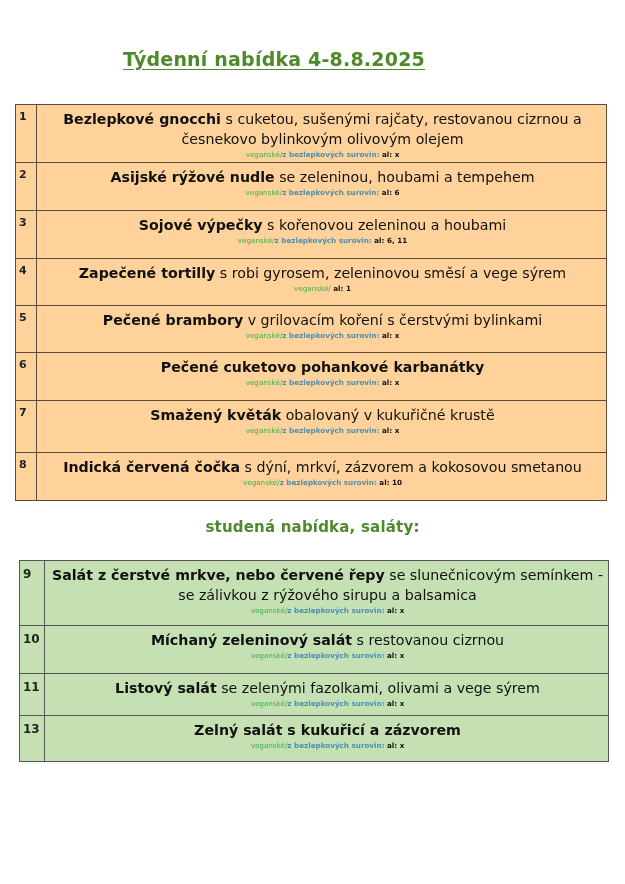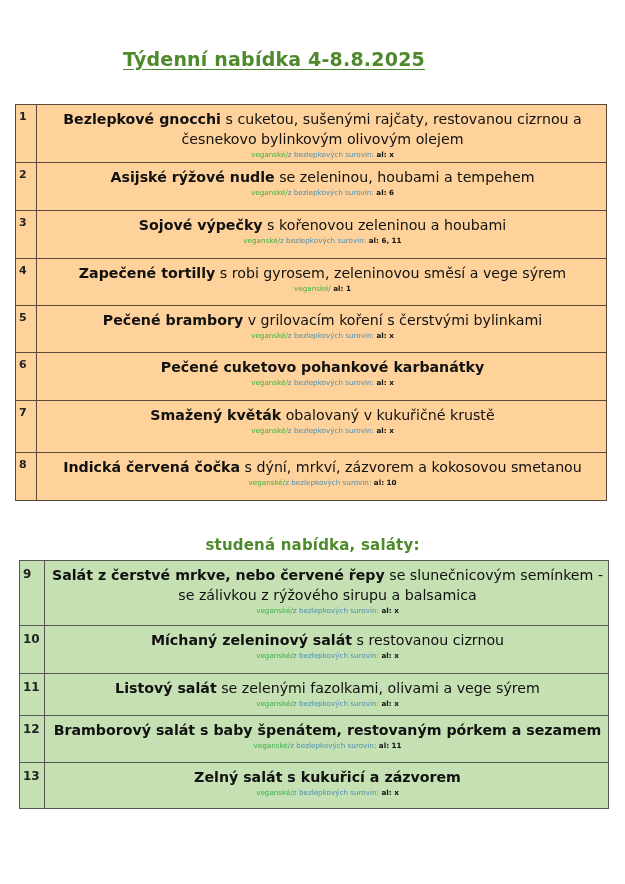--- a/index.html
+++ b/index.html
@@ -1,36 +1,36 @@
 <!DOCTYPE html>
 <html><head>
 <meta charset="utf-8">
 <style>
   html, body { margin: 0; padding: 0; background: #ffffff; }
   body { width: 625px; height: 884px; position: relative; overflow: hidden;
          font-family: "DejaVu Sans", sans-serif; color: #111; }
   .title { position: absolute; left: 0; width: 548px; top: 48px; text-align: center;
            font-size: 19px; font-weight: bold; color: #4e8a2c; text-decoration: underline;
            text-underline-offset: 3px; letter-spacing: 0.2px; }
-  .subtitle { position: absolute; left: 0; width: 625px; top: 536px; text-align: center;
+  .subtitle { position: absolute; left: 0; width: 625px; top: 518px; text-align: center;
               font-size: 15px; font-weight: bold; color: #4e8a2c; letter-spacing: 0.2px; }
   table.menu { position: absolute; border-collapse: collapse; table-layout: fixed; }
   table.menu td { border: 1.3px solid #5a4a3a; vertical-align: top; padding: 0; }
   #hot { left: 15px; top: 104px; width: 592px; background: #fed29a; }
   #hot td { background: #fed29a; }
   #cold { left: 19px; top: 560px; width: 590px; }
   #cold td { background: #c5e0b2; border-color: #555; }
   td.num { width: 17px; font-size: 11px; font-weight: bold; padding: 5px 0 0 3px !important; color:#222; }
   #cold td.num { width: 21px; font-size: 12px; padding: 6px 0 0 3px !important; }
   td.body { padding: 4px 4px 0 6px !important; text-align: center; }
   .dish { font-size: 14.2px; line-height: 20px; color: #111; }
   .dish b { font-weight: bold; }
   .tag { font-size: 7.2px; line-height: 11px; margin-top: 0px; color:#333; }
   .tag .veg { color: #3ab14a; }
-  .tag .gf { color: #4d8fb0; }
+  .tag .gf { color: #4d8fb0; font-weight: bold; }
   .tag .al { color: #111; font-weight: bold; }
 </style>
 </head>
 <body>
 
 <div class="title">Týdenní nabídka 4-8.8.2025</div>
 
 <table class="menu" id="hot">
   <tbody id="hot-body">
       <tr style="height: 58px;">
@@ -110,27 +110,20 @@
           <div class="tag"><span class="veg">veganské/</span><span class="gf">z bezlepkových surovin:</span><span class="al"> al: x</span></div>
         </td>
       </tr>
       <tr style="height: 42px;">
         <td class="num">11</td>
         <td class="body">
           <div class="dish"><b>Listový salát</b><span> se zelenými fazolkami, olivami a vege sýrem</span></div>
           <div class="tag"><span class="veg">veganské/</span><span class="gf">z bezlepkových surovin:</span><span class="al"> al: x</span></div>
         </td>
       </tr>
-      <tr style="height: 47px;">
-        <td class="num">12</td>
-        <td class="body">
-          <div class="dish"><b>Bramborový salát s baby špenátem, restovaným pórkem a sezamem</b><span></span></div>
-          <div class="tag"><span class="veg">veganské/</span><span class="gf">z bezlepkových surovin:</span><span class="al"> al: 11</span></div>
-        </td>
-      </tr>
       <tr style="height: 46px;">
         <td class="num">13</td>
         <td class="body">
           <div class="dish"><b>Zelný salát s kukuřicí a zázvorem</b><span></span></div>
           <div class="tag"><span class="veg">veganské/</span><span class="gf">z bezlepkových surovin:</span><span class="al"> al: x</span></div>
         </td>
       </tr>
     </tbody>
 </table>
 

